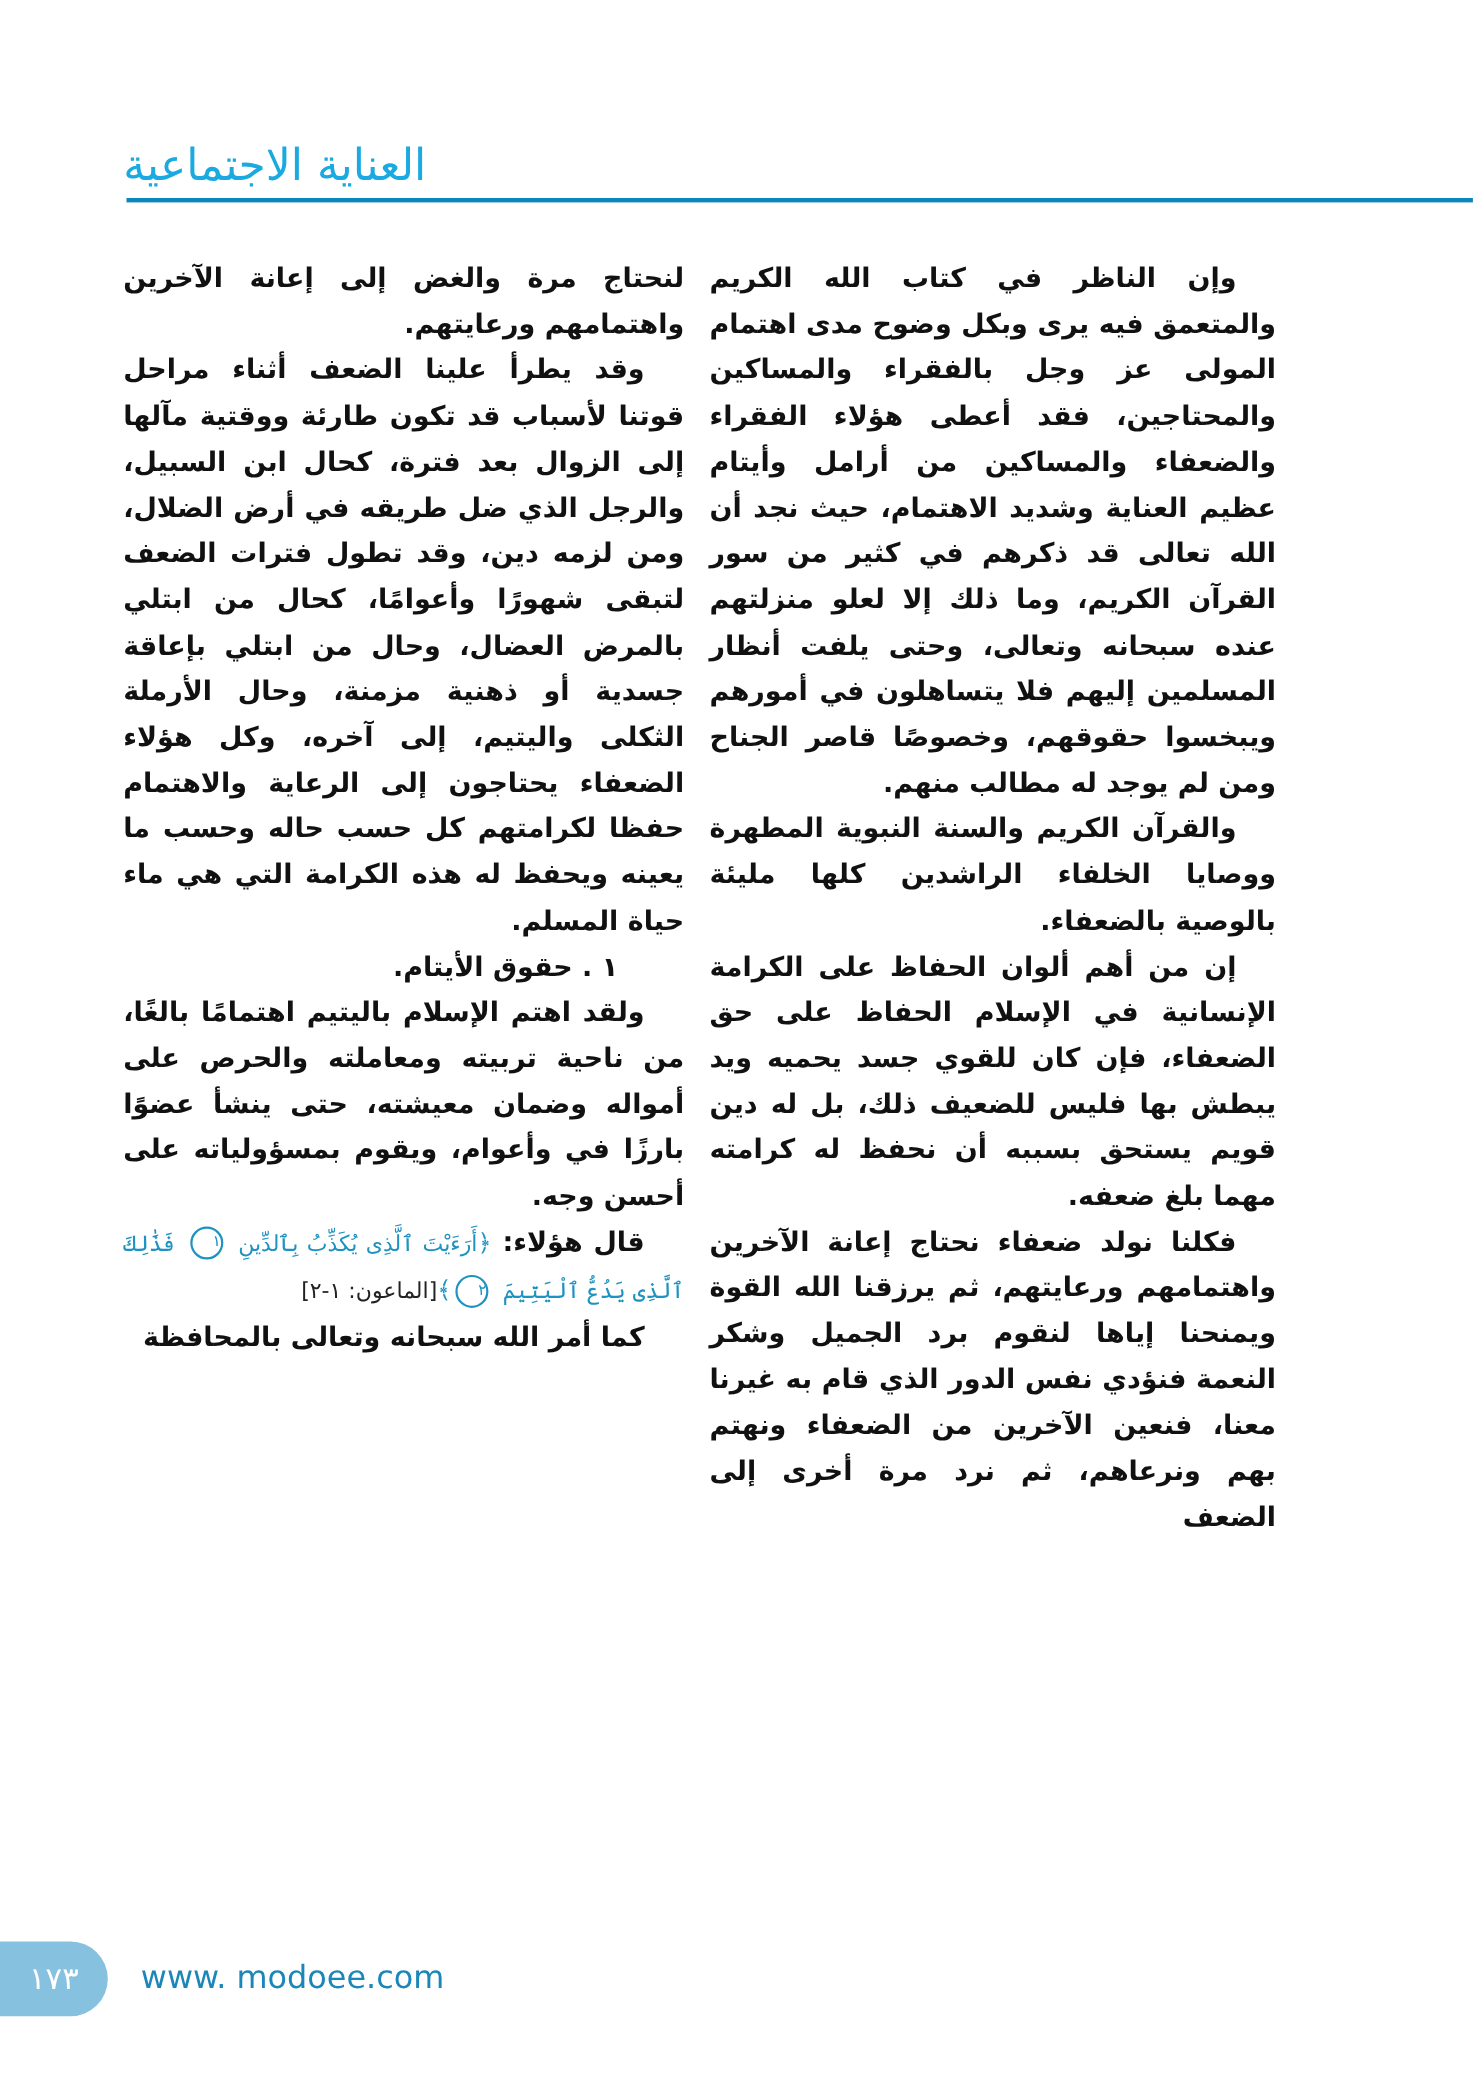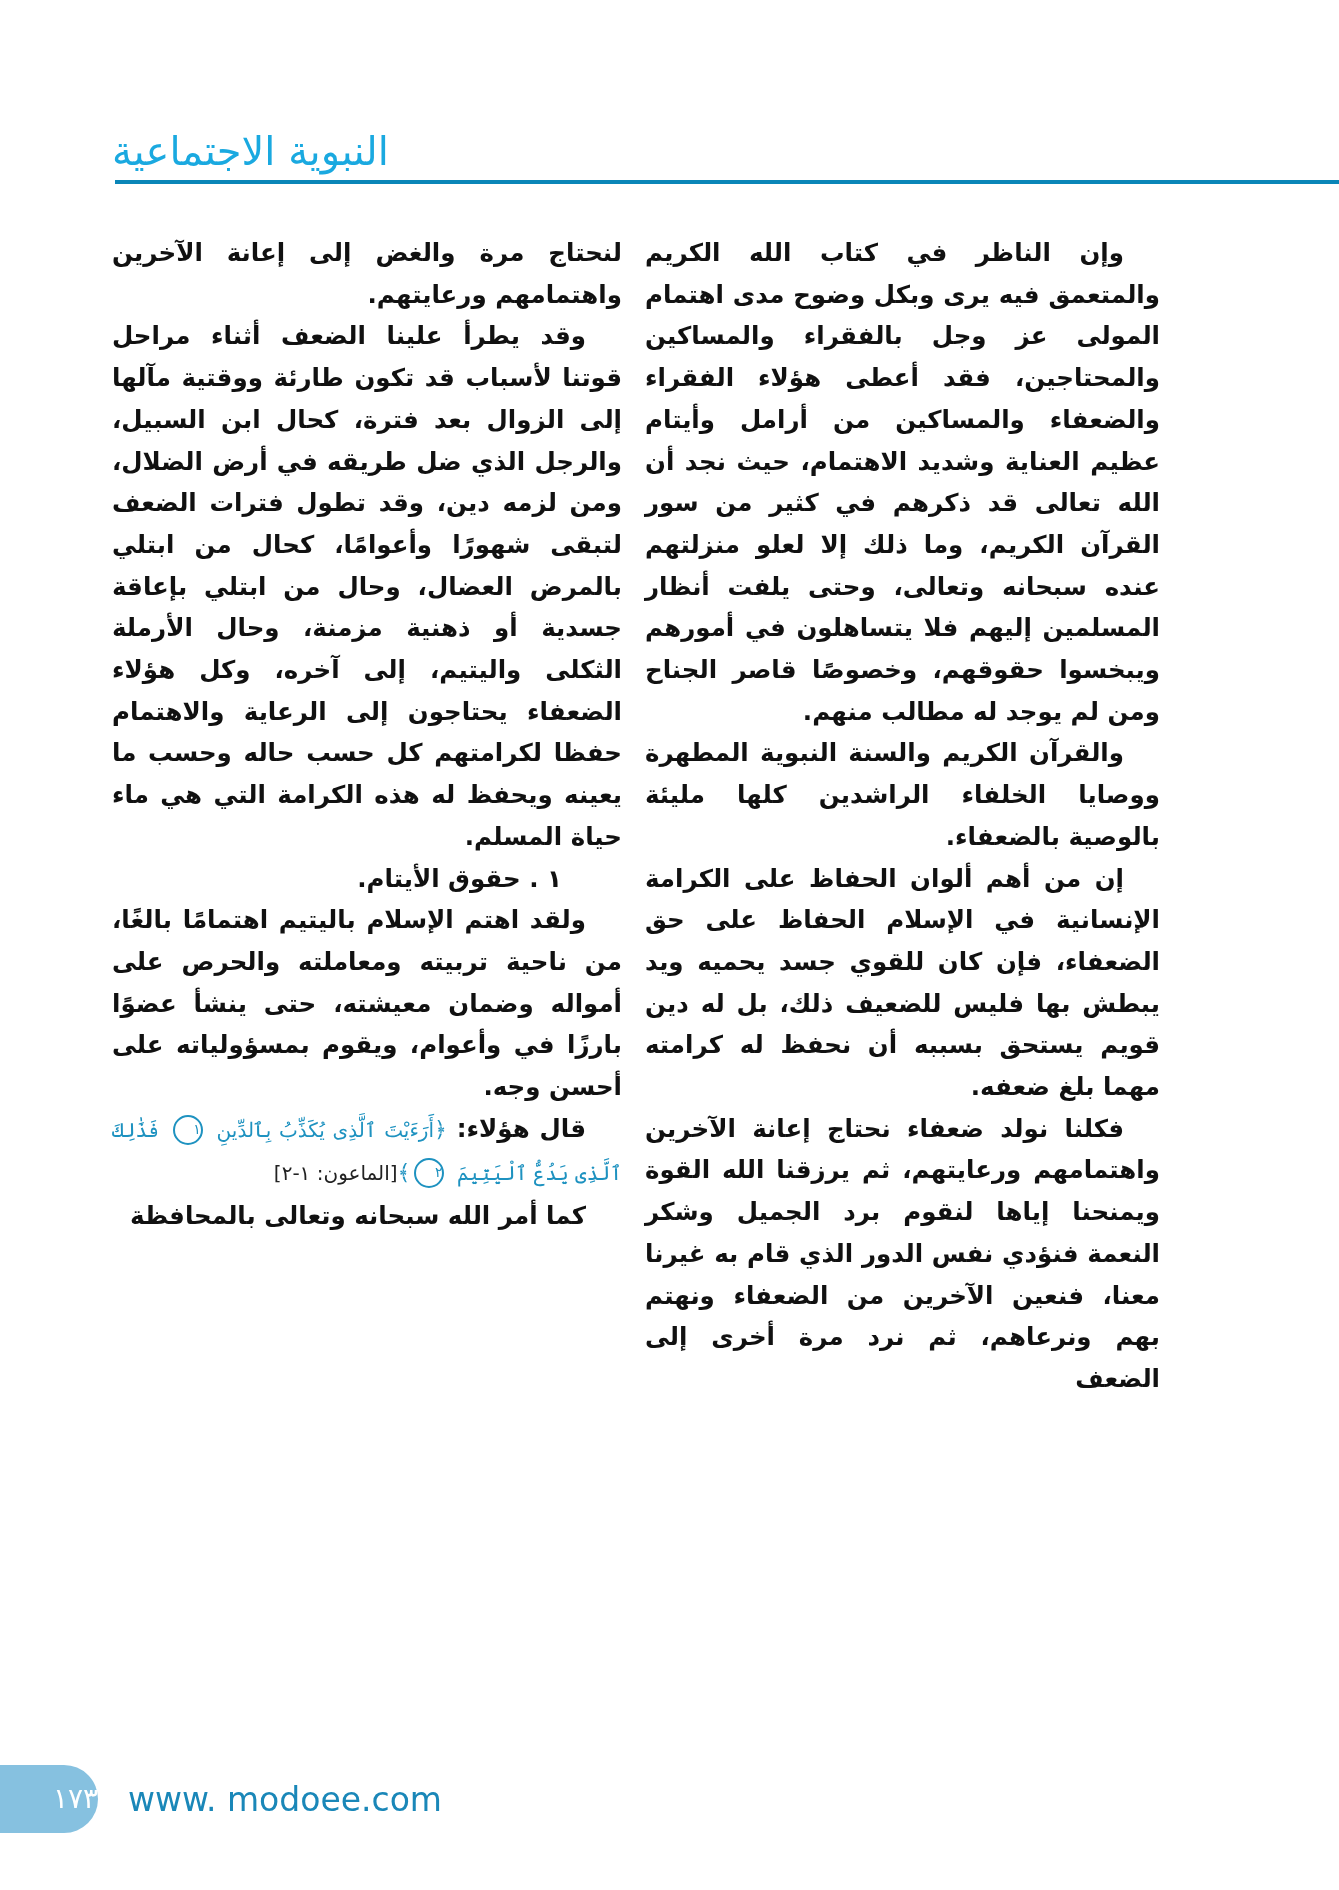--- a/index.html
+++ b/index.html
@@ -21,29 +21,29 @@
 
   .quote { color: #1e92c0; font-family: "DejaVu Serif", serif; font-weight: normal; font-size: 20px; }
   .ornament { color: #1e92c0; font-weight: normal; font-size: 22px; }
   .ayah-num { display: inline-block; width: 26px; height: 26px; border: 2px solid #1e92c0; border-radius: 50%;
               text-align: center; line-height: 24px; font-size: 14px; color: #1e92c0; font-weight: normal;
               vertical-align: middle; margin: 0 4px; text-indent: 0; }
   .ref { color: #222; font-weight: normal; font-family: "DejaVu Sans", sans-serif; font-size: 20px; }
 
   .page-badge { position: absolute; left: 0; top: 1765px; width: 98px; height: 68px; background: #86c1e0;
                 border-radius: 0 34px 34px 0; color: #ffffff; font-family: "DejaVu Sans", sans-serif;
-                font-size: 28px; line-height: 68px; text-align: right; }
+                font-size: 28px; line-height: 68px; text-align: center; }
   .site-link { position: absolute; left: 128px; top: 1780px; color: #1a87b8;
-               font-family: "DejaVu Sans", sans-serif; font-size: 33px; text-decoration: none; }
+               font-family: "DejaVu Sans", sans-serif; font-size: 29px; text-decoration: none; }
 </style>
 </head>
 <body>
 
 <div class="header-title">
-  <span>النبوية الاجتماعية</span>
+  <span>العناية الاجتماعية</span>
 </div>
 <div class="header-rule"></div>
 
 <div class="col col-right">
   <p class="para indent">وإن الناظر في كتاب الله الكريم والمتعمق فيه يرى وبكل وضوح مدى اهتمام المولى عز وجل بالفقراء والمساكين والمحتاجين، فقد أعطى هؤلاء الفقراء والضعفاء والمساكين من أرامل وأيتام عظيم العناية وشديد الاهتمام، حيث نجد أن الله تعالى قد ذكرهم في كثير من سور القرآن الكريم، وما ذلك إلا لعلو منزلتهم عنده سبحانه وتعالى، وحتى يلفت أنظار المسلمين إليهم فلا يتساهلون في أمورهم ويبخسوا حقوقهم، وخصوصًا قاصر الجناح ومن لم يوجد له مطالب منهم.</p>
   <p class="para indent">والقرآن الكريم والسنة النبوية المطهرة ووصايا الخلفاء الراشدين كلها مليئة بالوصية بالضعفاء.</p>
   <p class="para indent">إن من أهم ألوان الحفاظ على الكرامة الإنسانية في الإسلام الحفاظ على حق الضعفاء، فإن كان للقوي جسد يحميه ويد يبطش بها فليس للضعيف ذلك، بل له دين قويم يستحق بسببه أن نحفظ له كرامته مهما بلغ ضعفه.</p>
   <p class="para indent">فكلنا نولد ضعفاء نحتاج إعانة الآخرين واهتمامهم ورعايتهم، ثم يرزقنا الله القوة ويمنحنا إياها لنقوم برد الجميل وشكر النعمة فنؤدي نفس الدور الذي قام به غيرنا معنا، فنعين الآخرين من الضعفاء ونهتم بهم ونرعاهم، ثم نرد مرة أخرى إلى الضعف</p>
 </div>
 

